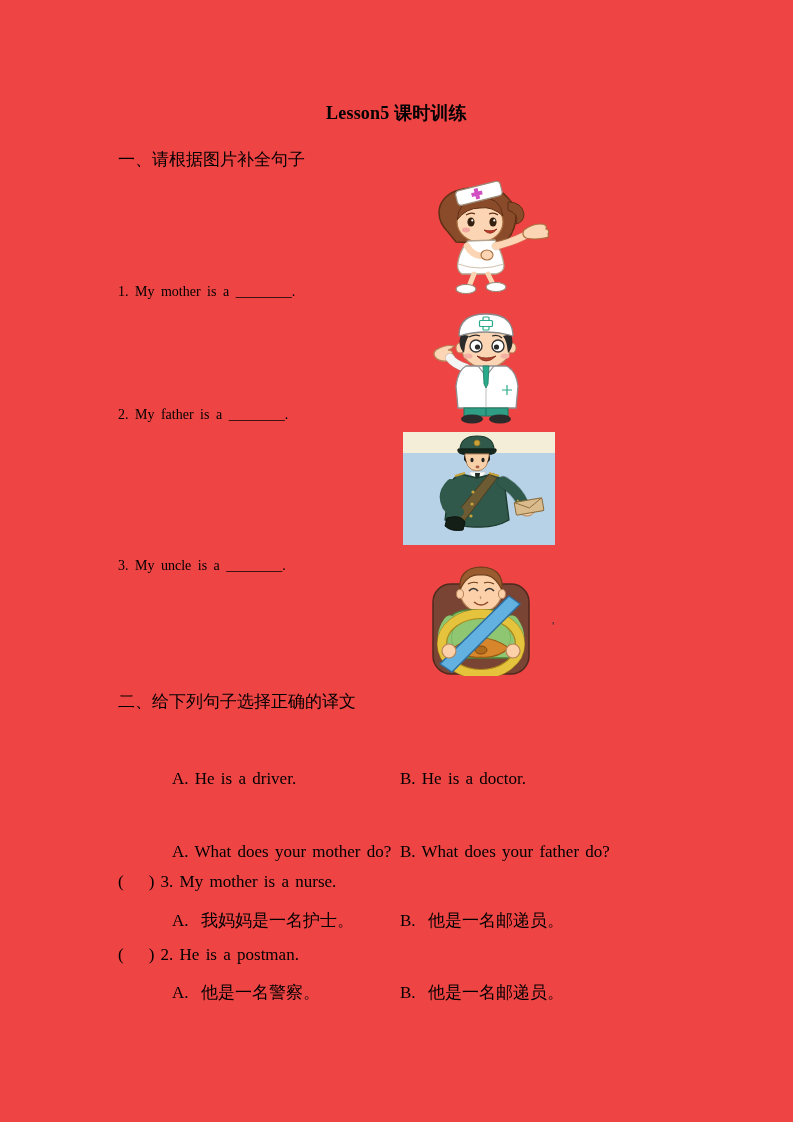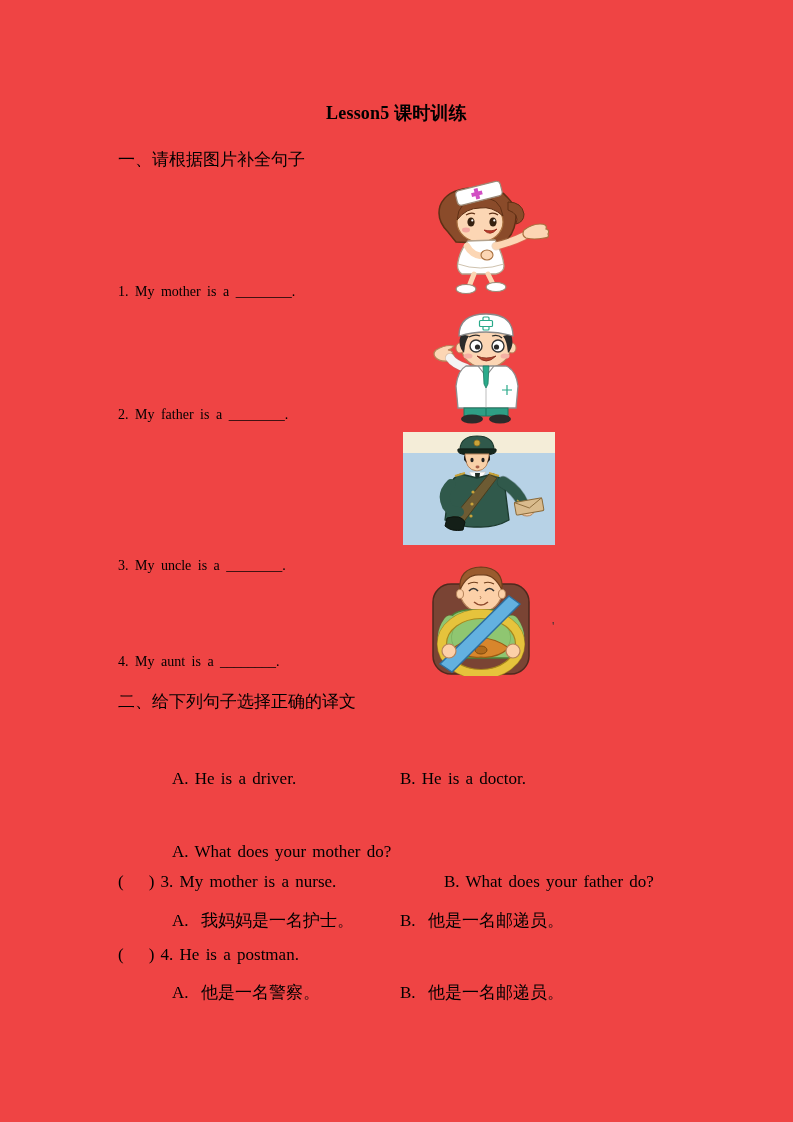--- a/index.html
+++ b/index.html
@@ -158,31 +158,30 @@
       <ellipse cx="75" cy="86" rx="39" ry="30" fill="none" stroke="#e6c33c" stroke-width="9"></ellipse>
       <ellipse cx="75" cy="86" rx="34.5" ry="25.5" fill="none" stroke="#a8871c" stroke-width="1.2"></ellipse>
       <path d="M47 90 Q75 70 103 90 Q90 101 75 99 Q60 101 47 90 Z" fill="#d8862c" stroke="#9a5a14" stroke-width="1.2"></path>
       <ellipse cx="75" cy="92" rx="6" ry="4" fill="#b06a1c" stroke="#7e4a0e" stroke-width="1"></ellipse>
       <path d="M103 38 L114 46 L46 114 L34 106 Z" fill="#63b1e0" stroke="#2d6e9e" stroke-width="1.4"></path>
       <circle cx="43" cy="93" r="7" fill="#fcd0a8" stroke="#b5835a" stroke-width="1.2"></circle>
       <circle cx="107" cy="93" r="7" fill="#fcd0a8" stroke="#b5835a" stroke-width="1.2"></circle>
     </svg>
   </div>
   <div class="abs stray" style="left:552px; top:618px;">'</div>
-  <div class="abs en" style="left:118px; top:654px;">4. My aunt is a ________.</div>
 
   <div class="abs cn" style="left:118px; top:690px;">二、给下列句子选择正确的译文</div>
 
   <div class="abs opt" style="left:172px; top:769px;">A. He is a driver.</div>
   <div class="abs opt" style="left:400px; top:769px;text-align:center;">B. He is a doctor.</div>
 
   <div class="abs opt" style="left:172px; top:842px;">A. What does your mother do?</div>
-  <div class="abs opt" style="left:400px; top:872px;margin-left:44px;">B. What does your father do?</div>
+  <div class="abs opt" style="left:400px; top:842px;">B. What does your father do?</div>
 
   <div class="abs stem" style="left:118px; top:872px;">(    ) 3. My mother is a nurse.</div>
   <div class="abs opt" style="left:172px; top:909px;">A.  我妈妈是一名护士。</div>
   <div class="abs opt" style="left:400px; top:909px;">B.  他是一名邮递员。</div>
 
-  <div class="abs stem" style="left:118px; top:945px;">(    ) 4. He is a postman.</div>
+  <div class="abs stem" style="left:118px; top:945px;">(    ) 2. He is a postman.</div>
   <div class="abs opt" style="left:172px; top:981px;">A.  他是一名警察。</div>
   <div class="abs opt" style="left:400px; top:981px;">B.  他是一名邮递员。</div>
 
 </div>
 
 </body></html>

